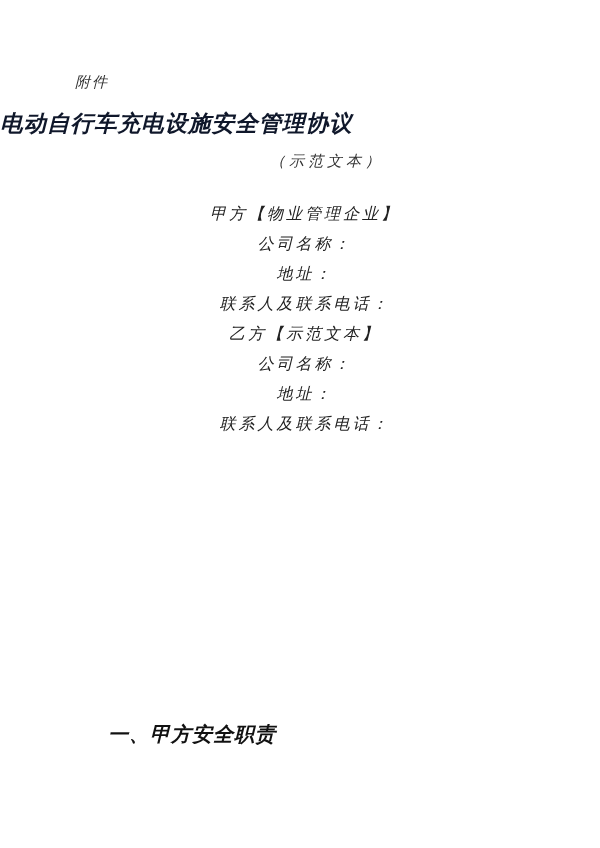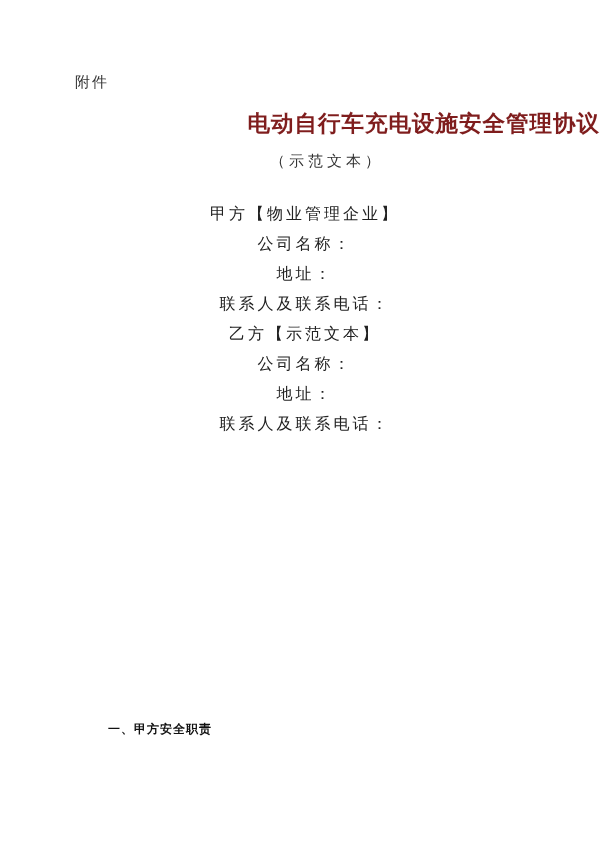--- a/index.html
+++ b/index.html
@@ -13,39 +13,40 @@
       position: relative;
       overflow: hidden;
       color: #1a1a1a;
       font-family: "DejaVu Serif", "Liberation Serif", serif;
     }
     .page {
       position: absolute;
       left: 0; top: 0;
       width: 600px;
       height: 848px;
+      font-style: italic;
     }
     .attachment {
       position: absolute;
       left: 75px;
       top: 73px;
       font-size: 15px;
       letter-spacing: 2px;
       color: #333;
     }
     .title {
       position: absolute;
       left: 0;
       width: 600px;
       top: 108px;
-      text-align: right;
+      text-align: left;
       font-size: 22.5px;
       font-weight: bold;
       letter-spacing: 1px;
-      color: #7f1d1d;
+      color: #0f172a;
     }
     .subtitle {
       position: absolute;
       left: 0;
       width: 600px;
       top: 152px;
       text-align: center;
       font-size: 15px;
       letter-spacing: 4px;
       color: #333;
@@ -75,21 +76,21 @@
       line-height: 31px;
       letter-spacing: 2.2px;
       color: #222;
       text-align: justify;
       text-indent: 36px;
     }
     .section-heading {
       position: absolute;
       left: 108px;
       top: 721px;
-      font-size: 12px;
+      font-size: 20px;
       font-weight: bold;
       letter-spacing: 1px;
       color: #111;
       font-family: "DejaVu Sans", "Liberation Sans", sans-serif;
     }
   </style>
 </head>
 <body>
 
 <div class="page">

